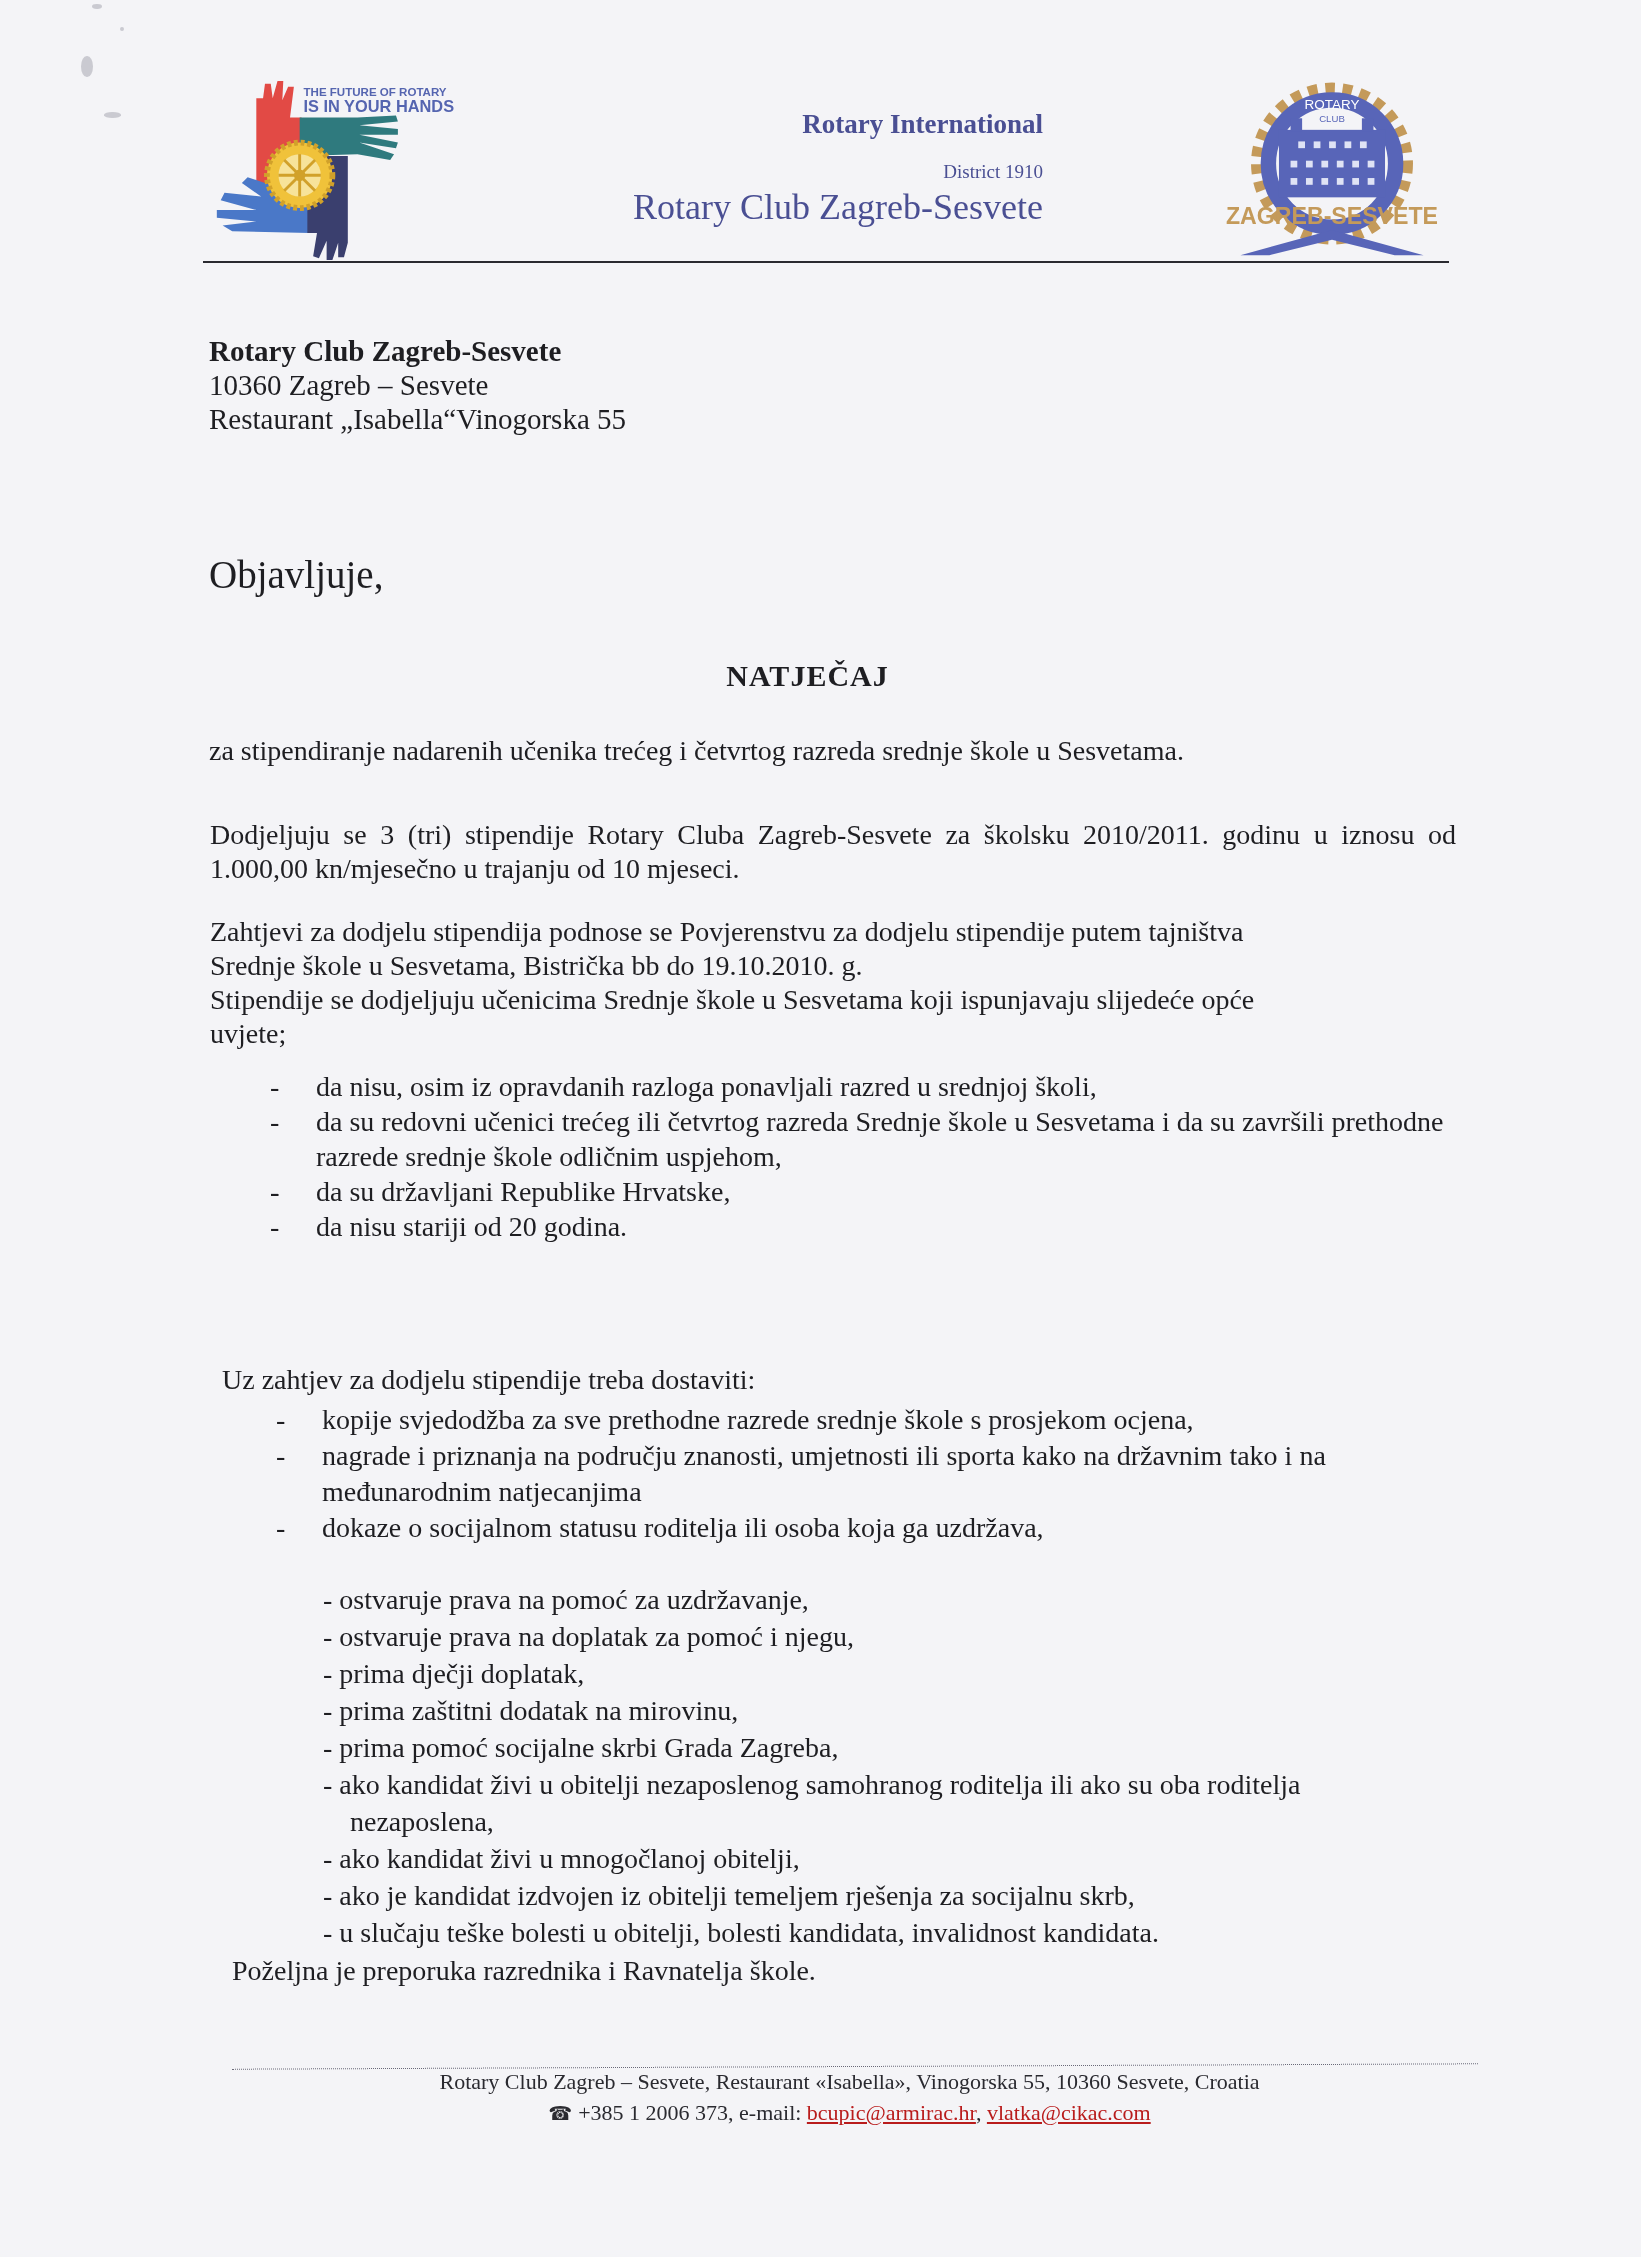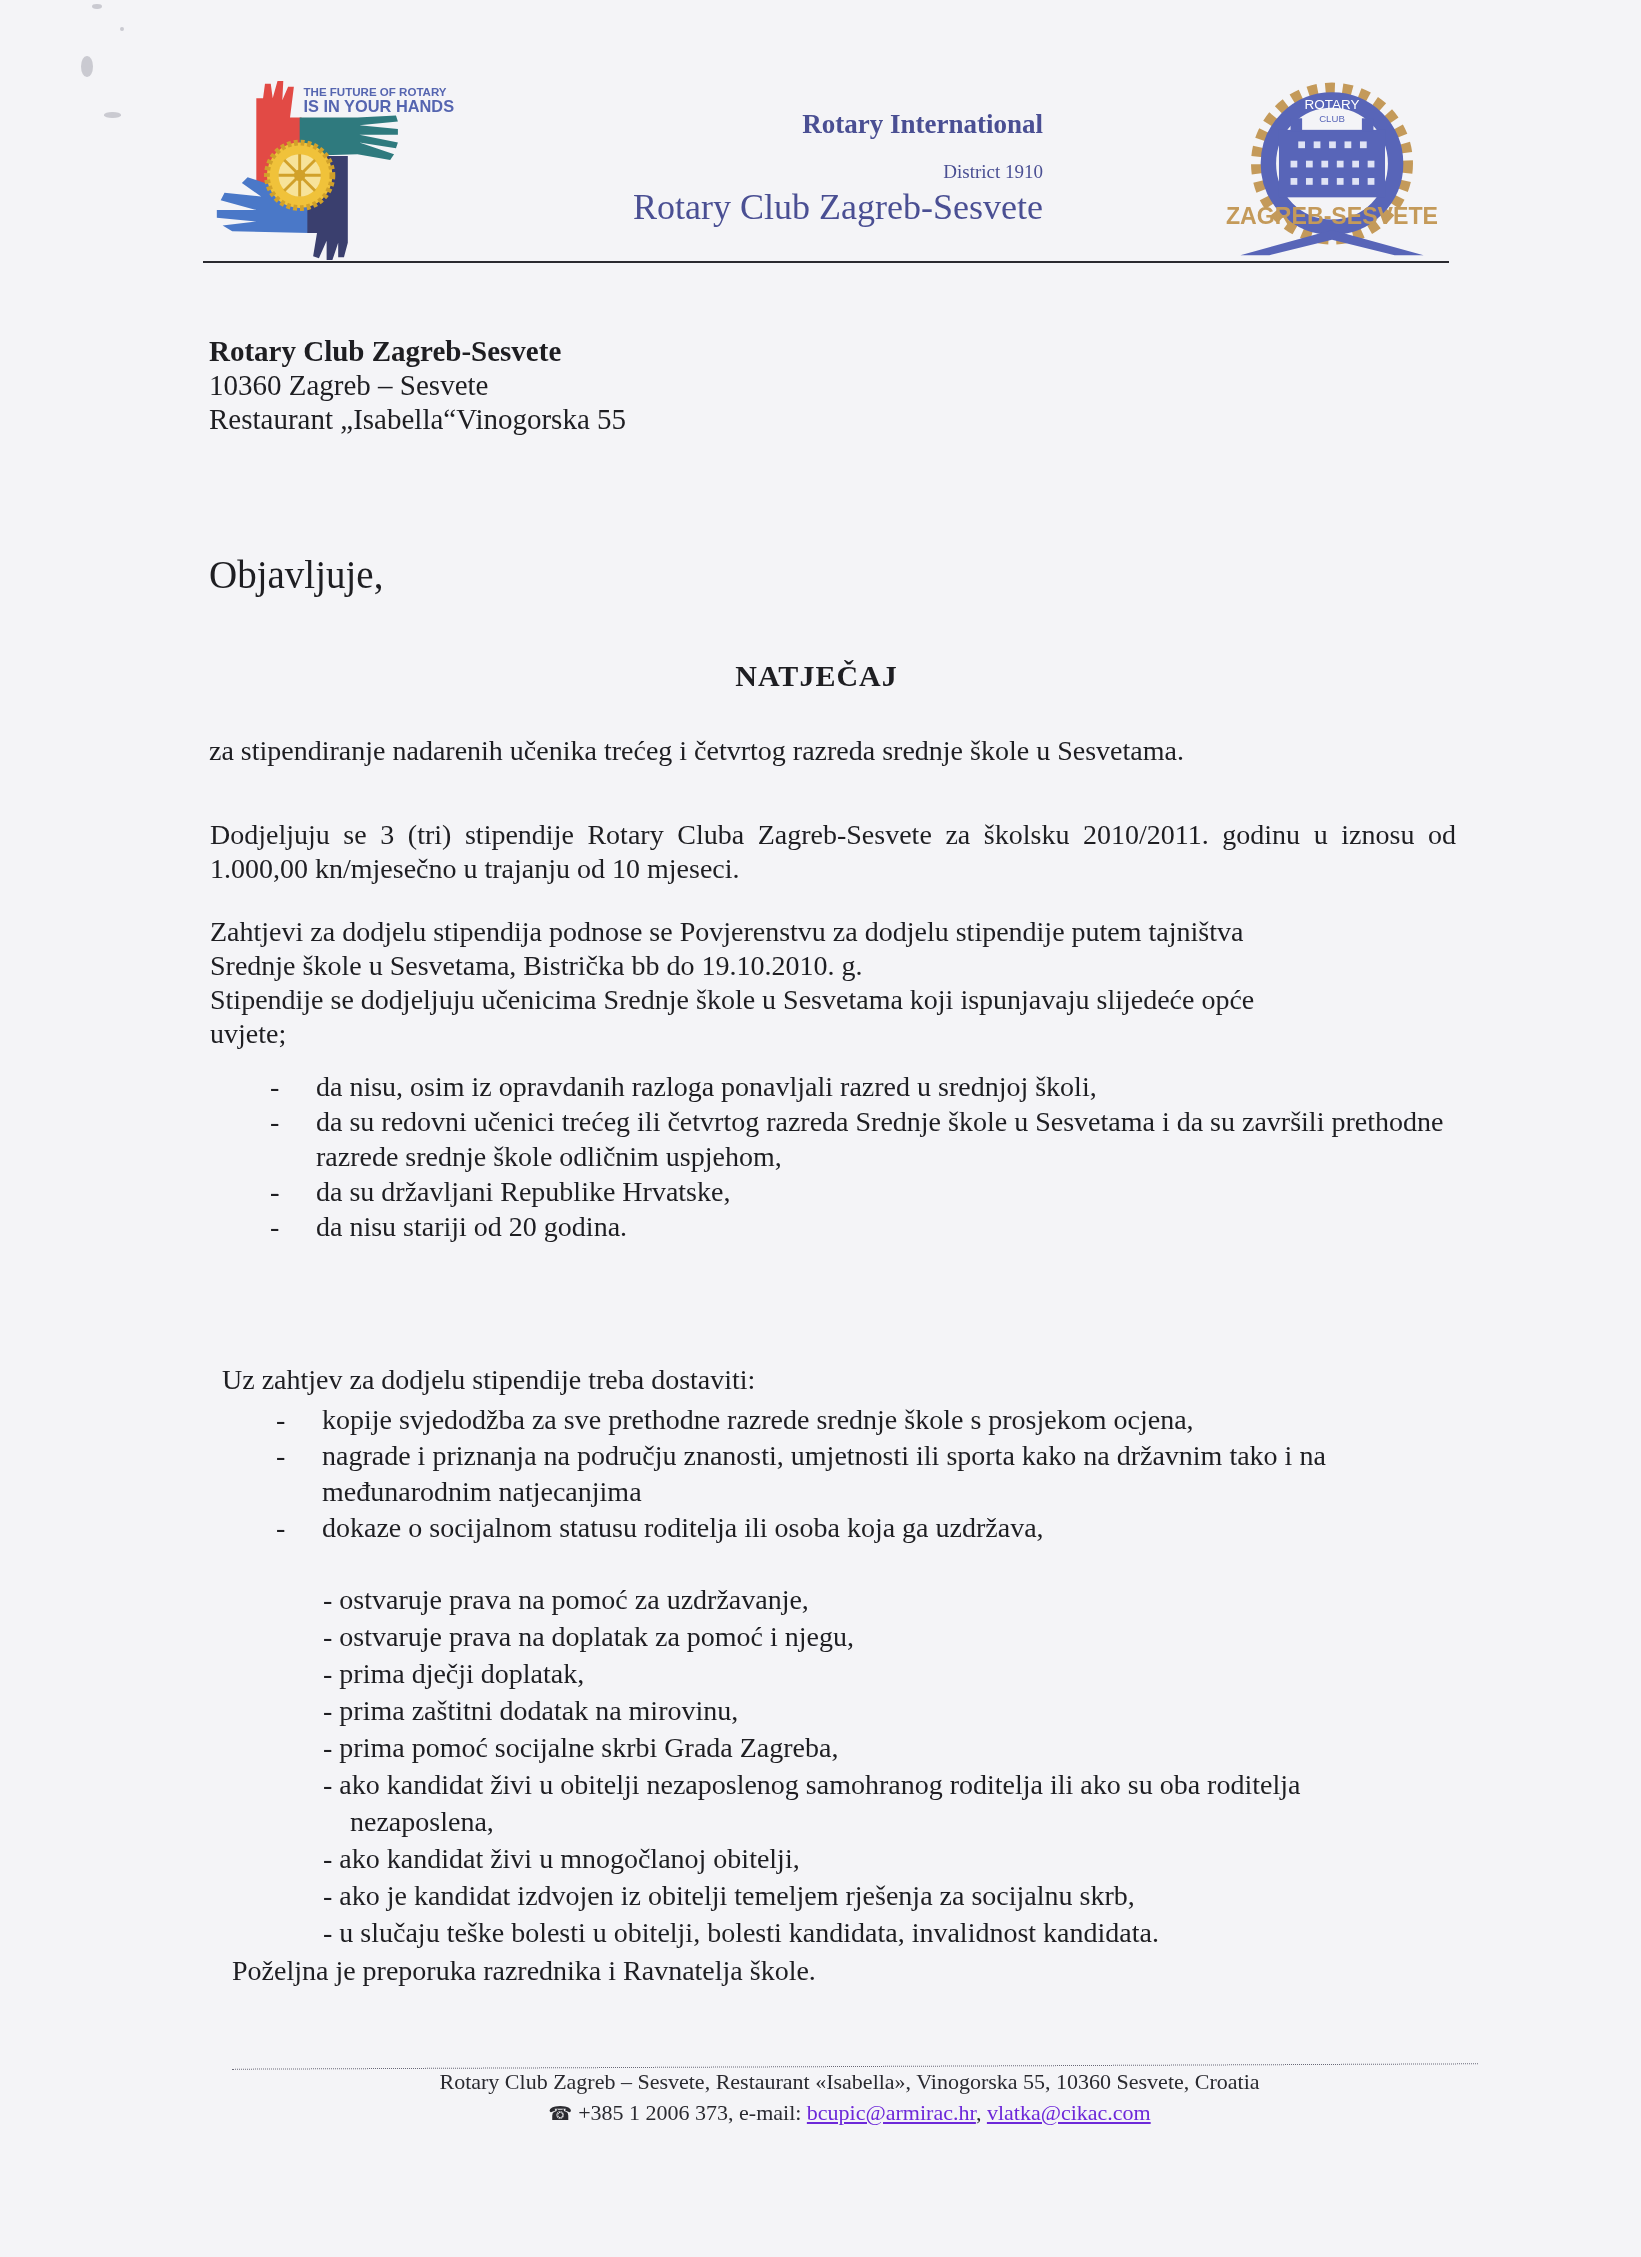--- a/index.html
+++ b/index.html
@@ -23,21 +23,21 @@
     .ri-title { font-weight: bold; font-size: 27px; line-height: 33px; }
     .district { font-size: 19px; line-height: 29px; margin-top: 16px; }
     .club-title { font-size: 36px; line-height: 42px; }
     .header-rule { position: absolute; left: 203px; top: 261px; width: 1246px; height: 1.9px; background: #2a2a30; }
 
     
     .address { position: absolute; left: 209px; top: 334px; font-size: 29px; line-height: 34px; }
     .address .bold { font-weight: bold; }
 
     .announce { position: absolute; left: 209px; top: 552px; font-size: 39px; }
-    .title { position: absolute; left: 0; width: 1615px; top: 659px; text-align: center; font-size: 30px; font-weight: bold; letter-spacing: 1px; margin-left: 9px; }
+    .title { position: absolute; left: 0; width: 1615px; top: 659px; text-align: center; font-size: 30px; font-weight: bold; letter-spacing: 1px; }
 
     .para { position: absolute; font-size: 28px; line-height: 34px; width: 1255px; }
     .p1 { left: 209px; top: 734px; }
     .p2 { left: 210px; top: 818px; width: 1246px; text-align: justify; }
     .p3 { left: 210px; top: 915px; width: 1246px; }
     .p3 .line { display: block; }
 
     ul.dash { list-style: none; margin: 0; padding: 0; }
     ul.dash li { position: relative; padding-left: 106px; }
     ul.dash li .bullet { position: absolute; left: 60px; top: 0; }
@@ -45,21 +45,21 @@
     .conds { position: absolute; left: 210px; top: 1069px; width: 1255px; font-size: 28px; line-height: 35px; }
     .docs-heading { position: absolute; left: 222px; top: 1364px; font-size: 28px; }
     .docs { position: absolute; left: 216px; top: 1402px; width: 1255px; font-size: 28px; line-height: 36px; }
     .sub { position: absolute; left: 323px; top: 1581px; width: 1159px; font-size: 28px; line-height: 37px; }
     .sub .cont { padding-left: 27px; display: block; }
 
     .closing { position: absolute; left: 232px; top: 1955px; font-size: 28px; }
 
     .footer-rule { position: absolute; left: 232px; top: 2066px; width: 1246px; height: 0; border-top: 1.9px dotted #6a6a78; transform: rotate(-0.25deg); }
     .footer { position: absolute; left: 222px; top: 2066px; width: 1255px; text-align: center; font-size: 22px; line-height: 31px; color: #2a2a30; }
-    .footer a { color: #6d28d9; text-decoration: underline; }
+    .footer a { color: #b91c1c; text-decoration: underline; }
     .phone-icon { display: inline-block; font-size: 19.3px; margin-right: 5.8px; }
   </style>
 </head>
 <body>
 
 <div class="page">
 
   <div class="speck" style="left:92px;top:3.9px;width:9.7px;height:4.8px;"></div>
   <div class="speck" style="left:120px;top:27px;width:3.9px;height:3.9px;"></div>
   <div class="speck" style="left:81px;top:56px;width:11.6px;height:21px;"></div>

